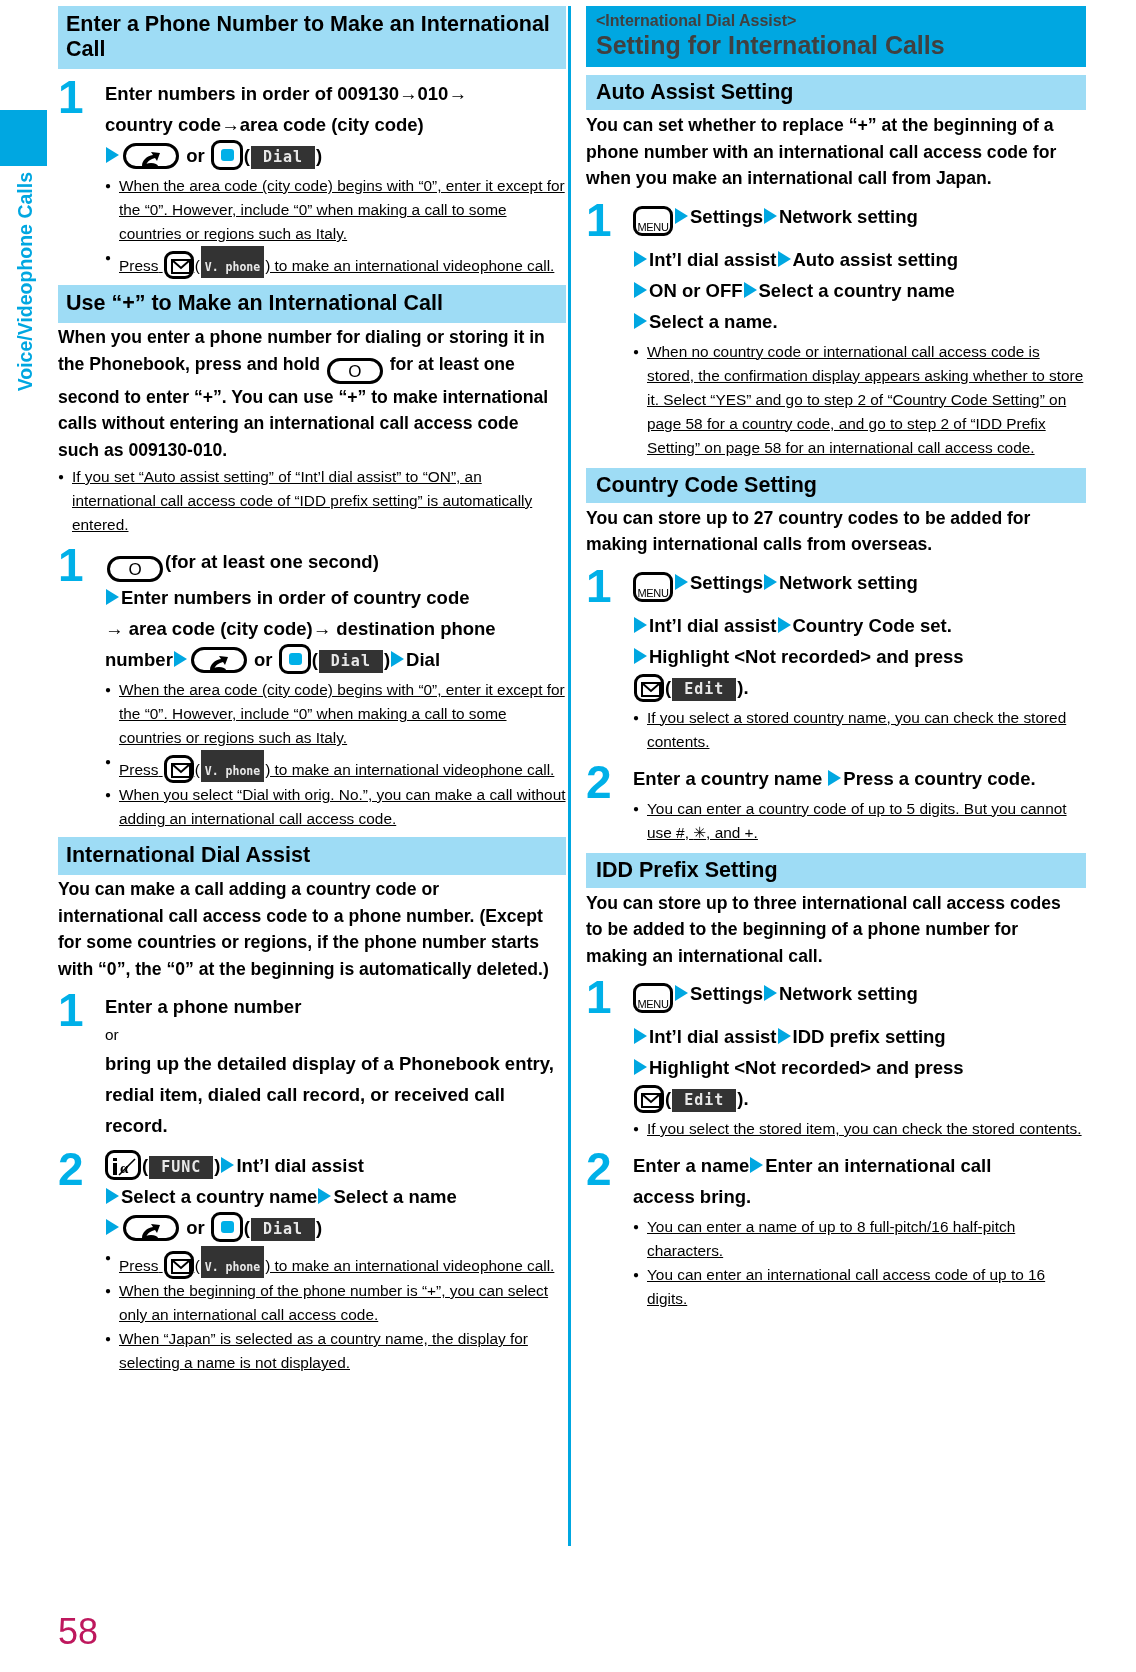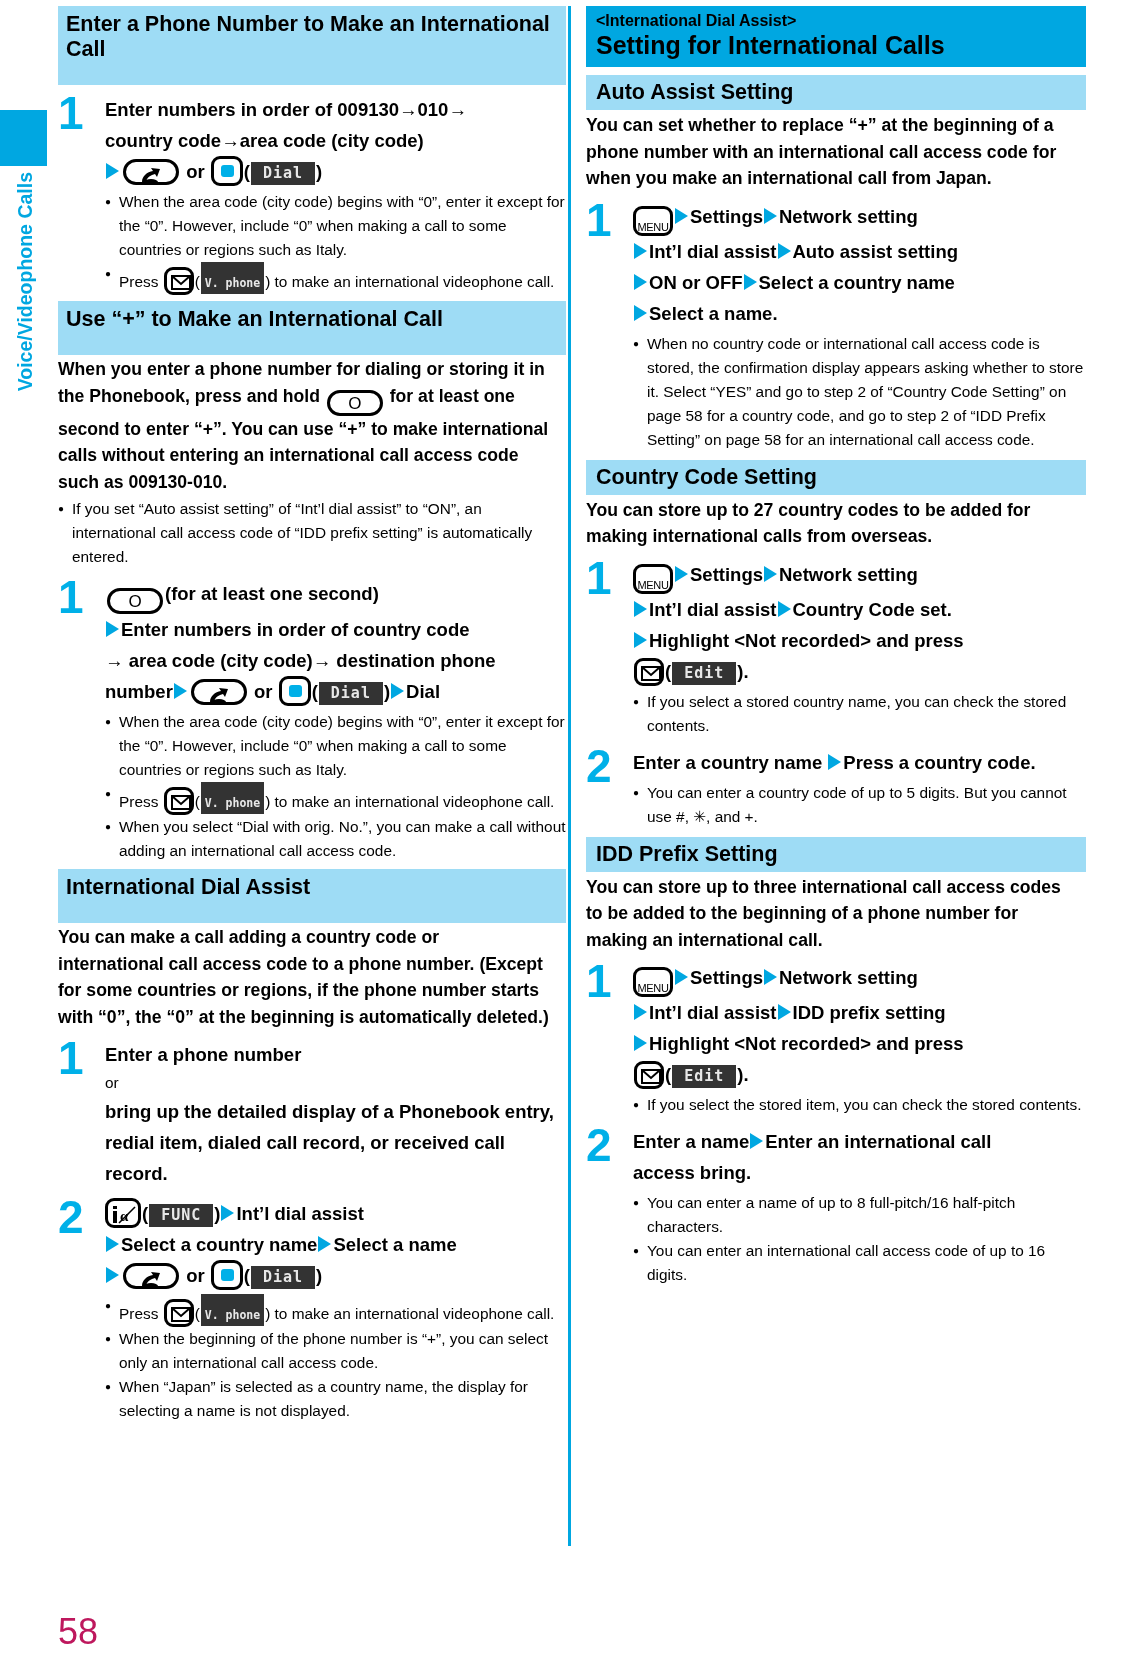--- a/index.html
+++ b/index.html
@@ -42,25 +42,25 @@
 
   .col-rule {
     position: absolute; left: 568px; top: 6px;
     width: 3px; height: 1540px; background: #00a7e1;
   }
 
   
   .h-title {
     background: #9edcf5;
     font-size: 21.5px; font-weight: bold; line-height: 25px;
-    padding: 6px 6px 23px 8px;
+    padding: 6px 6px 7px 8px;
     margin: 6px 0 0 0;
   }
   .h-chapter {
-    background: #00a7e1; color: #000000;
+    background: #00a7e1; color: #404040;
     padding: 5px 8px 7px 10px;
     margin: 6px 0 0 0;
   }
   .h-chapter .ch-sub {
     display: block; font-size: 16px; font-weight: bold; line-height: 19px;
   }
   .h-chapter .ch-main {
     display: block; font-size: 25px; font-weight: bold; line-height: 30px;
   }
   .h-sub {
@@ -68,21 +68,21 @@
     font-size: 21.5px; font-weight: bold; line-height: 26px;
     padding: 4px 6px 5px 10px;
     margin: 8px 0 2px 0;
   }
 
   
   p.lead {
     font-size: 17.6px; font-weight: bold; line-height: 26.5px;
     margin: 1px 17px 2px 0;
   }
-  ul.notes { list-style: none; margin: 2px 0 0 0; padding: 0; }
+  ul.notes { list-style: none; margin: 2px 0 0 0; padding: 0; text-decoration: underline; }
   ul.notes > li {
     position: relative;
     font-size: 15.4px; line-height: 24px;
     padding-left: 14px;
     margin: 0 0 0 0;
   }
   ul.notes > li::before {
     content: "\25CF";
     position: absolute; left: 0; top: 0;
     font-size: 10px; line-height: 24px;
@@ -160,21 +160,21 @@
     position: relative; margin: 0 1px;
     background: #fff;
   }
   .key-mail svg { position: absolute; left: 4px; top: 5px; }
 
   
   .key-menu {
     display: inline-block; vertical-align: -8px;
     width: 40px; height: 30px;
     border: 3px solid #000; border-radius: 9px;
-    position: relative; margin: 0 1px 0 0;
+    position: relative; margin: 0 1px 8px 0;
     background: #fff; text-align: center;
   }
   .key-menu .glyph {
     font-size: 11px; font-weight: normal; line-height: 24px; letter-spacing: -0.3px;
   }
 
   
   .key-func {
     display: inline-block; vertical-align: -8px;
     width: 36px; height: 30px;

